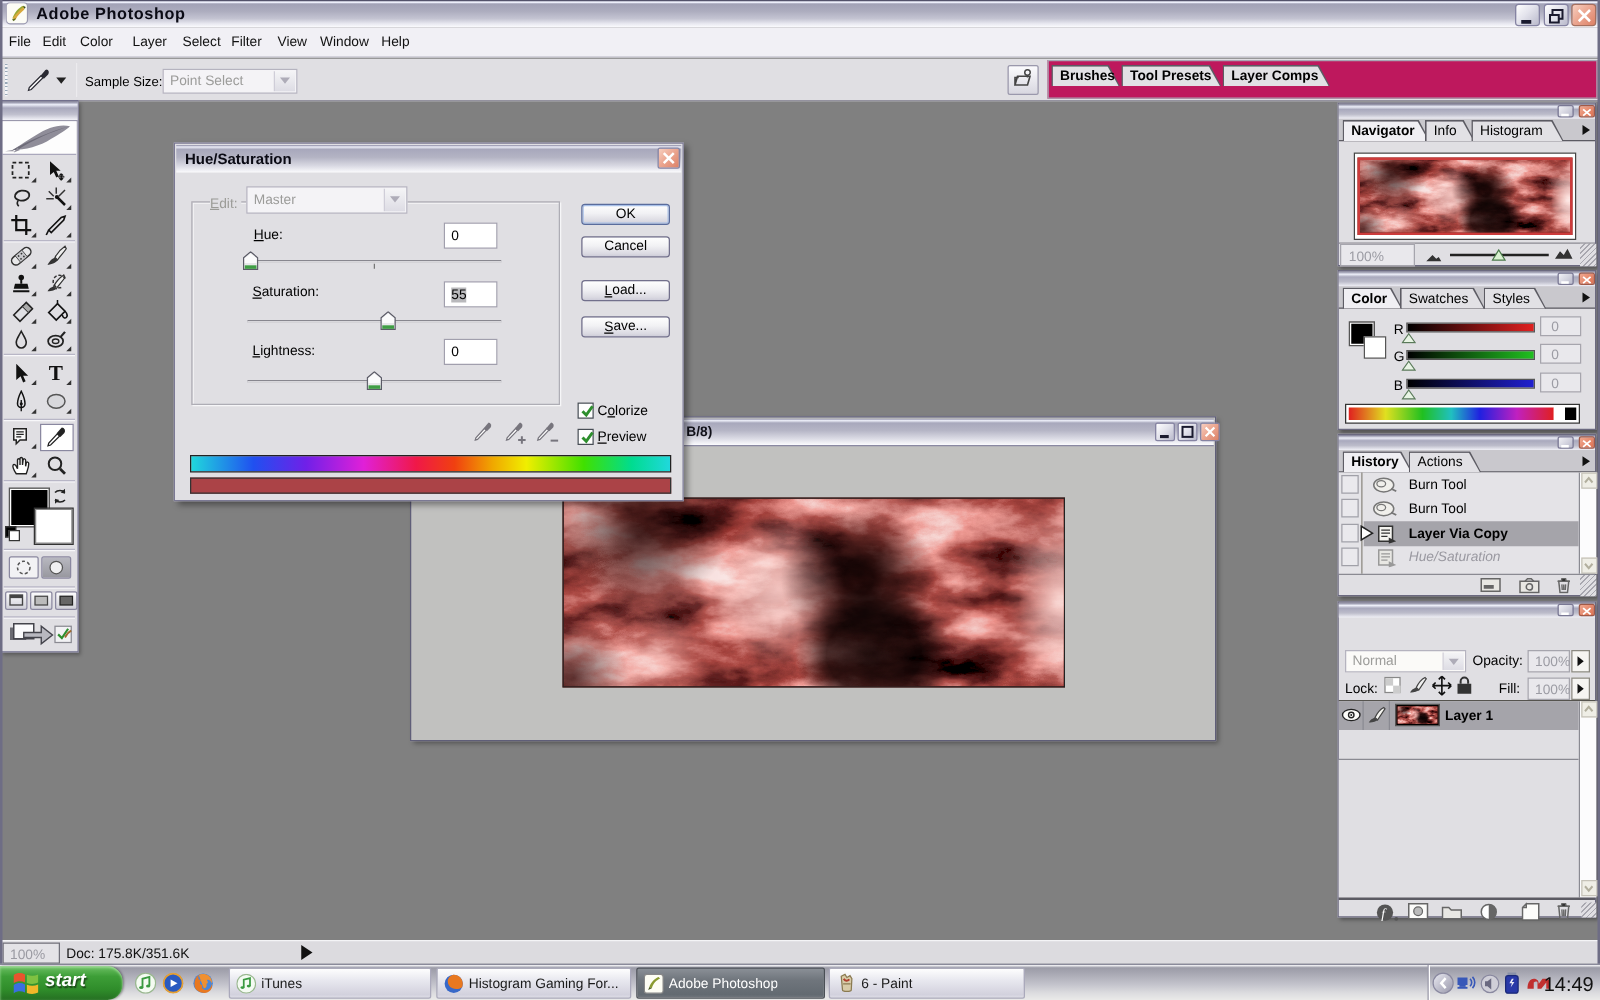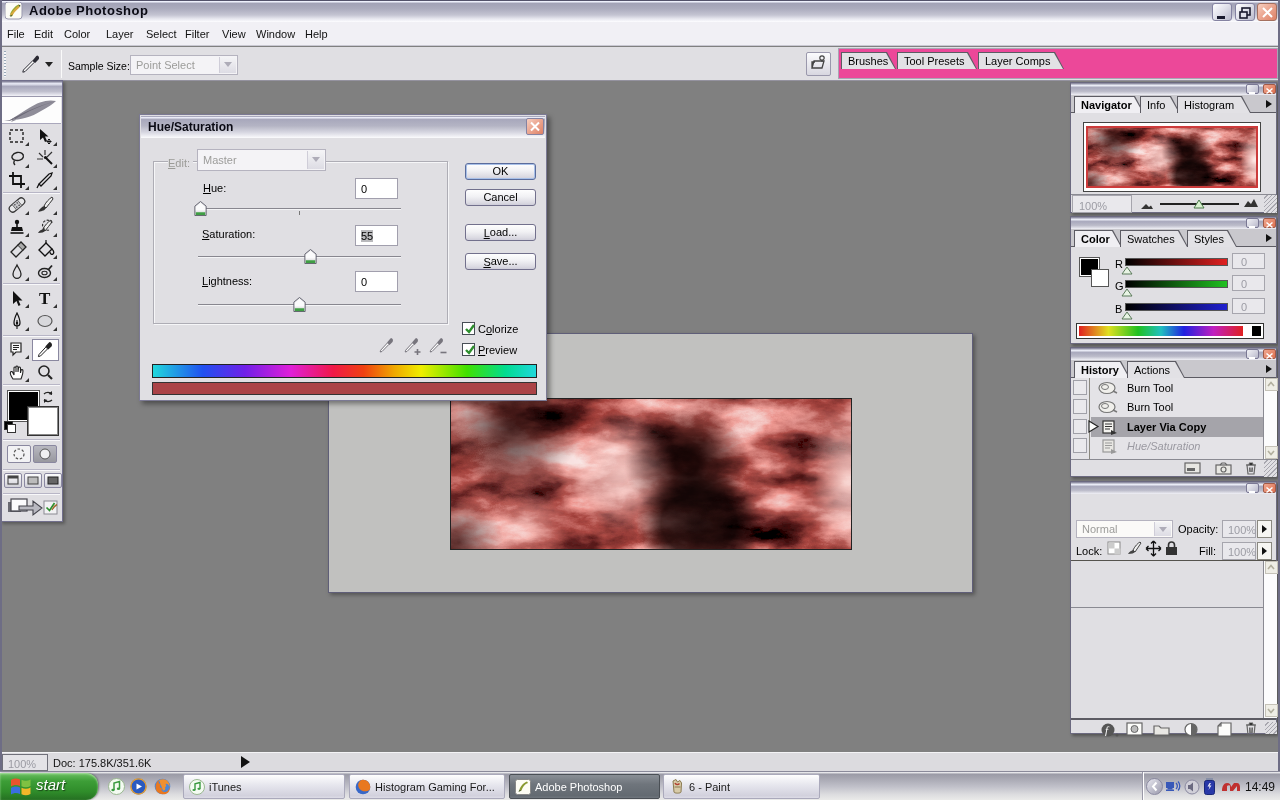--- a/index.html
+++ b/index.html
@@ -25,21 +25,21 @@
 .vsep { position:absolute; width:1px; background:#b5b3c0; border-right:1px solid #fafafa; }
 
 
 .combo { position:absolute; background:#fff; border:1px solid #b5b3bf; }
 .combo.dis { background:#f4f3f6; }
 .combo .ct { position:absolute; left:5px; top:3px; color:#9c9c9a; }
 .combo .cbtn { position:absolute; right:1px; top:1px; bottom:1px; width:17px; background:linear-gradient(180deg,#f4f4f6,#dddce4); border-left:1px solid #cfcdd8; }
 .combo .cbtn .ar { position:absolute; left:4px; top:5px; width:0; height:0; border-left:4px solid transparent; border-right:4px solid transparent; border-top:5px solid #aeacb8; }
 
 
-#pwell { position:absolute; left:838px; top:1px; right:2px; height:31px; background:#ec4899; border:1px solid #a8a6b4; }
+#pwell { position:absolute; left:838px; top:1px; right:2px; height:31px; background:#be185d; border:1px solid #a8a6b4;font-weight:bold; }
 
 
 .tab { position:absolute; height:17px; }
 .tab .o { position:absolute; inset:0; clip-path:polygon(0 0,calc(100% - 9px) 0,100% 100%,0 100%); background:#5c5b63; }
 .tab .i { position:absolute; left:1px; top:1px; right:1px; bottom:0; clip-path:polygon(0 0,calc(100% - 9px) 0,100% 100%,0 100%); background:#e2e1e5; }
 .tab.act .i { background:#f0eff3; }
 .tab span { position:absolute; left:7px; top:3px; white-space:nowrap; }
 .tab.act span { font-weight:bold; }
 
 
@@ -106,27 +106,27 @@
 
 
 #statusbar { position:absolute; left:0; top:752px; width:1280px; height:19px; background:#dcdbdf; border-top:1px solid #f4f4f6; }
 #zoombox { position:absolute; left:2px; top:1px; width:46px; height:17px; background:#e4e3e7; border:1px solid #70707a; color:#9a9aa2; padding:3px 0 0 5px; }
 
 
 #taskbar { position:absolute; left:0; top:771px; width:1280px; height:29px;
   background:linear-gradient(180deg,#fbfbfd 0%,#9b9ba7 8%,#a6a6b1 22%,#c0c0c9 52%,#dcdcdf 80%,#eaeae9 100%); border-top:1px solid #8a8a9a; }
 #startbtn { position:absolute; left:0; top:1px; width:98px; height:27px; border-radius:0 12px 12px 0;
   background:linear-gradient(180deg,#6cc063 0%,#3d9e37 30%,#2f8c2a 70%,#256f22 100%); box-shadow:inset 0 1px 2px #a8e0a0, 1px 0 2px rgba(0,0,0,0.4); }
-#startbtn .st { position:absolute; left:36px; top:3px; color:#fff; font-size:15px; font-weight:normal; font-style:italic; text-shadow:1px 1px 1px rgba(0,0,0,0.5); }
+#startbtn .st { position:absolute; left:36px; top:3px; color:#fff; font-size:15px; font-weight:bold; font-style:italic; text-shadow:1px 1px 1px rgba(0,0,0,0.5); }
 .tkbtn { position:absolute; top:2px; height:25px; border-radius:2px;
   background:linear-gradient(180deg,#fefefe 0%,#e8e8ef 40%,#d2d1dd 90%,#dddce6 100%); border:1px solid #aaa9bb; color:#1a1a1a; }
 .tkbtn.act { background:linear-gradient(180deg,#8a8f96 0%,#6f757c 40%,#636a71 90%,#70767d 100%); border-color:#4a4f55; color:#fff; }
 .tkbtn .tl { position:absolute; left:25px; top:6px; white-space:nowrap; overflow:hidden; }
 #tray { position:absolute; right:0; top:0; width:137px; height:29px; border-left:1px solid #fff; box-shadow:-1px 0 0 #9a99a8; }
-#clock { position:absolute; right:5px; top:8px; font-size:12px; color:#111; }
+#clock { position:absolute; right:5px; top:8px; font-size:16px; color:#111; }
 </style>
 </head>
 <body>
 
 <svg width="0" height="0" style="position:absolute">
 <defs>
 <filter id="cloudR" x="0" y="0" width="100%" height="100%">
   <feTurbulence type="fractalNoise" baseFrequency="0.013 0.026" numOctaves="6" seed="11" stitchTiles="stitch"></feTurbulence>
   <feColorMatrix type="matrix" values="1.2 0.6 0.6 0 -0.7  1.2 0.6 0.6 0 -0.7  1.2 0.6 0.6 0 -0.7  0 0 0 0 1"></feColorMatrix>
   <feComponentTransfer>
@@ -447,20 +447,32 @@
     <rect x="1" y="5" width="13" height="10" fill="#6a6a72"></rect>
     <rect x="4" y="2" width="16" height="12" fill="#fbfbfd" stroke="#44444c" stroke-width="1.2"></rect>
     <path d="M12 9 L26 9 L26 4 L35 11 L26 18 L26 13 L12 13 Z" fill="#b8b8c0" stroke="#44444c" stroke-width="1.1"></path>
     <rect x="37" y="4" width="13" height="13" fill="#f2f2f4" stroke="#8a8a92" stroke-width="1"></rect>
     <path d="M39.5 10.5 L42.5 13.5 L47.5 6" fill="none" stroke="#2e8f2e" stroke-width="1.7"></path>
     <path d="M45 13 C46.5 10 48 8.5 50 7.5" stroke="#a06a30" stroke-width="1.4" fill="none"></path>
   </svg></div>
 </div>
 
 <div id="docwin">
+  <div id="doctitle">
+    <span class="dt">B/8)</span>
+    <div class="dwbtn wb-sil" style="left:594px"><svg width="14" height="13">
+          <rect x="3" y="9" width="7" height="2.5" fill="#1a1a2e"></rect>
+        </svg></div>
+    <div class="dwbtn wb-sil" style="left:612px"><svg width="14" height="13">
+          <rect x="3" y="2.5" width="8" height="8" fill="none" stroke="#1a1a2e" stroke-width="1.6"></rect>
+        </svg></div>
+    <div class="dwbtn wb-red" style="left:630px"><svg width="14" height="13">
+          <path d="M3.5 3 L10.5 10 M10.5 3 L3.5 10" stroke="#fff" stroke-width="1.8"></path>
+        </svg></div>
+  </div>
   <div class="tex" style="position:absolute;left:121px;top:64px;width:402px;height:152px;border:1px solid #222">
     <svg class="noise" viewBox="0 0 400 150" preserveAspectRatio="none">
         <rect width="400" height="150" filter="url(#cloudR)"></rect>
       </svg>
     <div class="bh" style="left:26%;top:-5%;width:34%;height:105%;background:radial-gradient(ellipse closest-side at center,rgba(240,180,175,0.9),rgba(0,0,0,0) 78%)"></div>
     <div class="bh" style="left:84%;top:-10%;width:30%;height:125%;background:radial-gradient(ellipse closest-side at center,rgba(235,175,170,0.8),rgba(0,0,0,0) 75%)"></div>
     <div class="bh" style="left:4%;top:52%;width:30%;height:62%;background:radial-gradient(ellipse closest-side at center,rgba(215,140,135,0.5),rgba(0,0,0,0) 72%)"></div>
     <div class="bl" style="left:2%;top:18%;width:30%;height:60%;background:radial-gradient(ellipse closest-side at center,rgba(120,60,60,0.45),rgba(0,0,0,0) 75%)"></div>
     <div class="bl" style="left:39%;top:-5%;width:40%;height:95%;background:radial-gradient(ellipse closest-side at center,rgba(25,4,4,0.9) 15%,rgba(0,0,0,0) 78%)"></div>
     <div class="bl" style="left:41%;top:35%;width:42%;height:95%;background:radial-gradient(ellipse closest-side at center,rgba(12,2,2,0.95) 0%,rgba(20,4,4,0.82) 45%,rgba(0,0,0,0) 75%)"></div>
@@ -708,20 +720,40 @@
       <rect x="2" y="7" width="11" height="8" fill="#333"></rect>
       <path d="M4.5 7 L4.5 5 a3 3 0 0 1 6 0 L10.5 7" fill="none" stroke="#333" stroke-width="1.6"></path>
     </svg>
   <span class="abs" style="left:128px;top:63px">Fill:</span>
   <div class="sunken" style="left:151px;top:60px;width:34px;height:18px;padding:3px 0 0 5px">100%</div>
   <div class="abs" style="left:186px;top:60px;width:15px;height:18px;background:#f6f5f2;border:1px solid #8a8880"><svg width="13" height="16">
         <path d="M4 4 L9 8 L4 12 Z" fill="#111"></path>
       </svg></div>
   <div class="abs" style="left:0;top:78px;width:100%;height:1px;background:#55534e"></div>
 
+  <div class="abs" style="left:0;top:79px;width:192px;height:23px;background:#a5a4aa">
+    <div class="well" style="left:0;width:20px"><svg width="20" height="23">
+          <ellipse cx="10" cy="11" rx="7" ry="4.5" fill="#fdfdfa" stroke="#222" stroke-width="1.1"></ellipse>
+          <circle cx="10" cy="11" r="2.2" fill="none" stroke="#222" stroke-width="1.1"></circle>
+          <circle cx="10" cy="11" r="0.8" fill="#222"></circle>
+        </svg></div>
+    <div class="well" style="left:20px;width:21px"><svg width="21" height="23">
+          <path d="M4 17 C6 14 7 14 9 13 L11 15 C10 16 8 17 4 17 Z" fill="#444"></path>
+          <path d="M9 13 C11 9 14 6 16 5 L17 6 C15 9 13 12 11 15 Z" fill="#f4f4f0" stroke="#444" stroke-width="1"></path>
+        </svg></div>
+    <div class="tex" style="position:absolute;left:46px;top:3px;width:34px;height:16px;border:1px solid #000;outline:1px solid #555">
+      <svg class="noise" viewBox="0 0 400 150" preserveAspectRatio="none">
+          <rect width="400" height="150" filter="url(#cloudR)"></rect>
+        </svg>
+      <div class="bl" style="left:38%;top:12%;width:48%;height:110%;background:radial-gradient(ellipse closest-side at center,rgba(8,1,1,0.97) 0%,rgba(25,5,5,0.88) 45%,rgba(0,0,0,0) 75%)"></div>
+      <div class="bl" style="left:-10%;top:-30%;width:50%;height:100%;background:radial-gradient(ellipse closest-side at center,rgba(30,5,5,0.92),rgba(0,0,0,0) 70%)"></div>
+      <div class="bh" style="left:27%;top:-5%;width:34%;height:105%;background:radial-gradient(ellipse closest-side at center,rgba(235,170,165,0.85),rgba(0,0,0,0) 72%)"></div>
+    </div>
+    <span class="abs" style="left:85px;top:6px;font-weight:bold">Layer 1</span>
+  </div>
   <div class="abs" style="left:0;top:125px;width:192px;height:1px;background:#8a8a92"></div>
   <div class="abs" style="left:0;top:126px;width:192px;height:110px;background:#e0dfe3"></div>
   <div class="sbar" style="left:192px;top:79px;height:157px">
     <div class="sbtn" style="top:0"><svg width="10" height="11">
           <path d="M2 7 L5 3.5 L8 7" fill="none" stroke="#b2af9e" stroke-width="1.6"></path>
         </svg></div>
     <div class="sbtn" style="top:143px"><svg width="10" height="11">
           <path d="M2 4 L5 7.5 L8 4" fill="none" stroke="#b2af9e" stroke-width="1.6"></path>
         </svg></div>
   </div>

